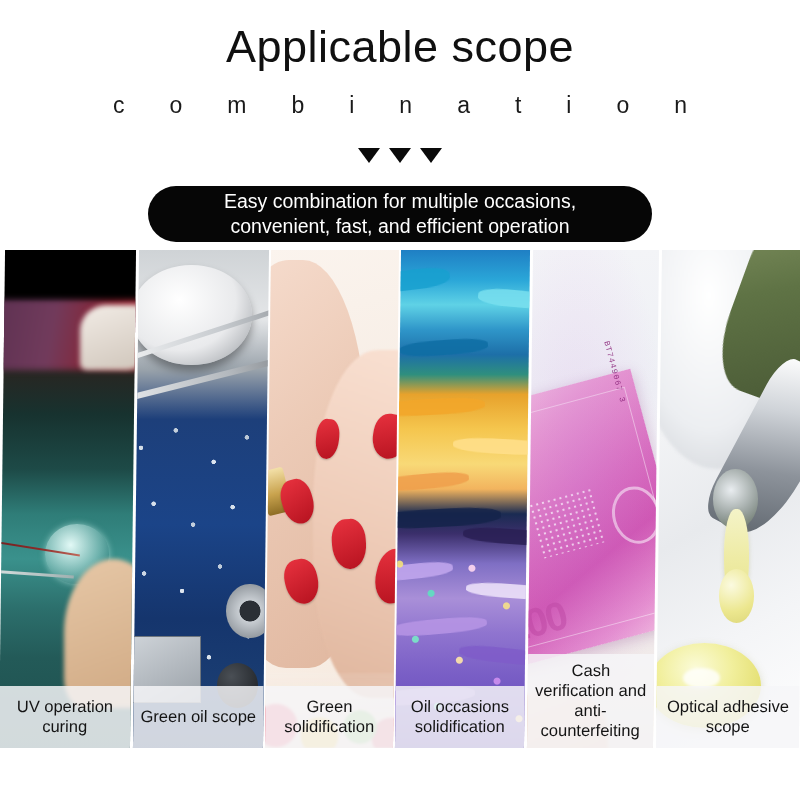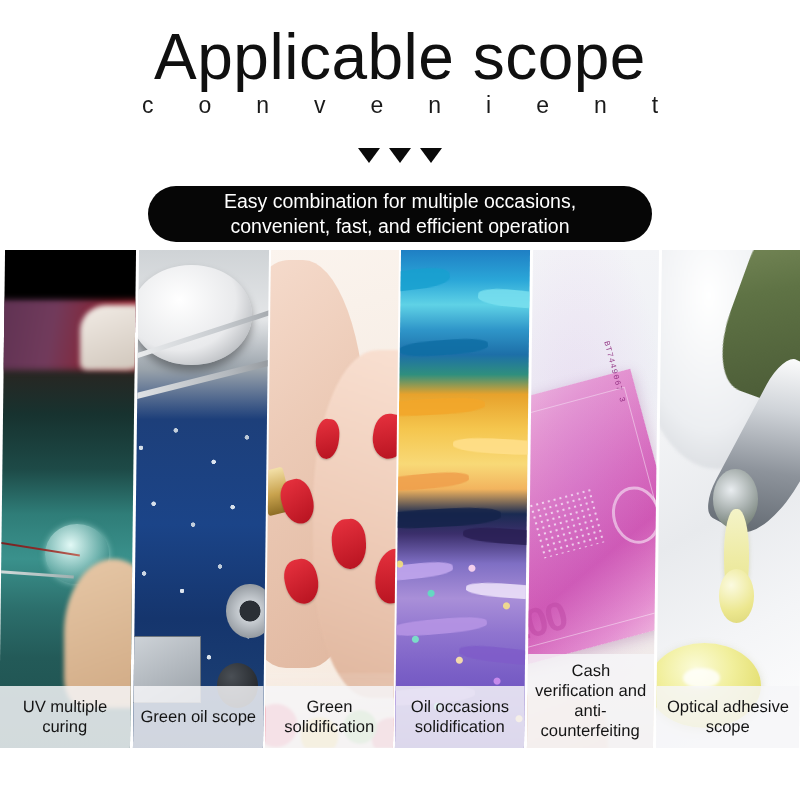--- a/index.html
+++ b/index.html
@@ -21,21 +21,21 @@
     position: absolute;
     left: 0; top: 0;
     width: 800px;
     height: 248px;
   }
   #page-title {
     position: absolute;
     left: 0; top: 22px;
     width: 800px;
     text-align: center;
-    font-size: 64px;
+    font-size: 45px;
     font-weight: 400;
     letter-spacing: 0.5px;
     line-height: 1.1;
     color: #101010;
   }
   #subtitle {
     position: absolute;
     left: 0; top: 92px;
     width: 800px;
     text-align: center;
@@ -492,21 +492,21 @@
     filter: blur(1.5px);
   }
 </style>
 </head>
 <body>
 
 <div id="header">
 
   <div id="page-title">Applicable scope</div>
 
-  <div id="subtitle">convenient</div>
+  <div id="subtitle">combination</div>
 
   <div id="arrow-row">
     <span class="arrow-down-icon"></span>
     <span class="arrow-down-icon"></span>
     <span class="arrow-down-icon"></span>
   </div>
 
   <div id="banner-pill">
     <div class="banner-line">Easy combination for multiple occasions,</div>
     <div class="banner-line">convenient, fast, and efficient operation</div>
@@ -520,21 +520,21 @@
     <div class="panel-art">
       <div class="art-uv">
         <div class="uv-cloth"></div>
         <div class="uv-glove"></div>
         <div class="uv-drop"></div>
         <div class="uv-needle"></div>
         <div class="uv-needle2"></div>
         <div class="uv-skin"></div>
       </div>
     </div>
-    <div class="panel-caption">UV multiple curing</div>
+    <div class="panel-caption">UV operation curing</div>
   </div>
 
   <div class="panel" id="panel-1">
     <div class="panel-art">
       <div class="art-pcb">
         <div class="pcb-battery"></div>
         <div class="pcb-tweezer"></div>
         <div class="pcb-tweezer2"></div>
         <div class="pcb-dots"></div>
         <div class="pcb-chip"></div>

